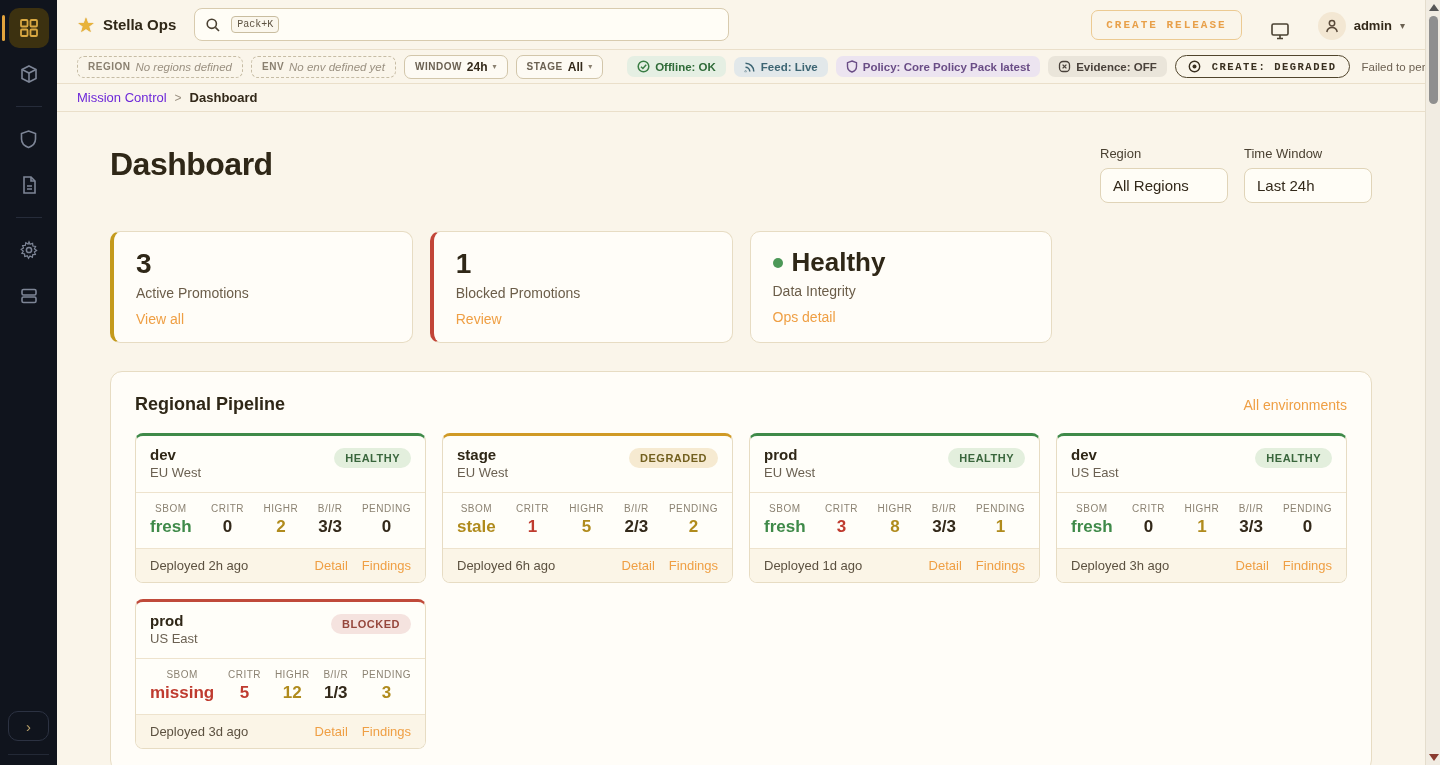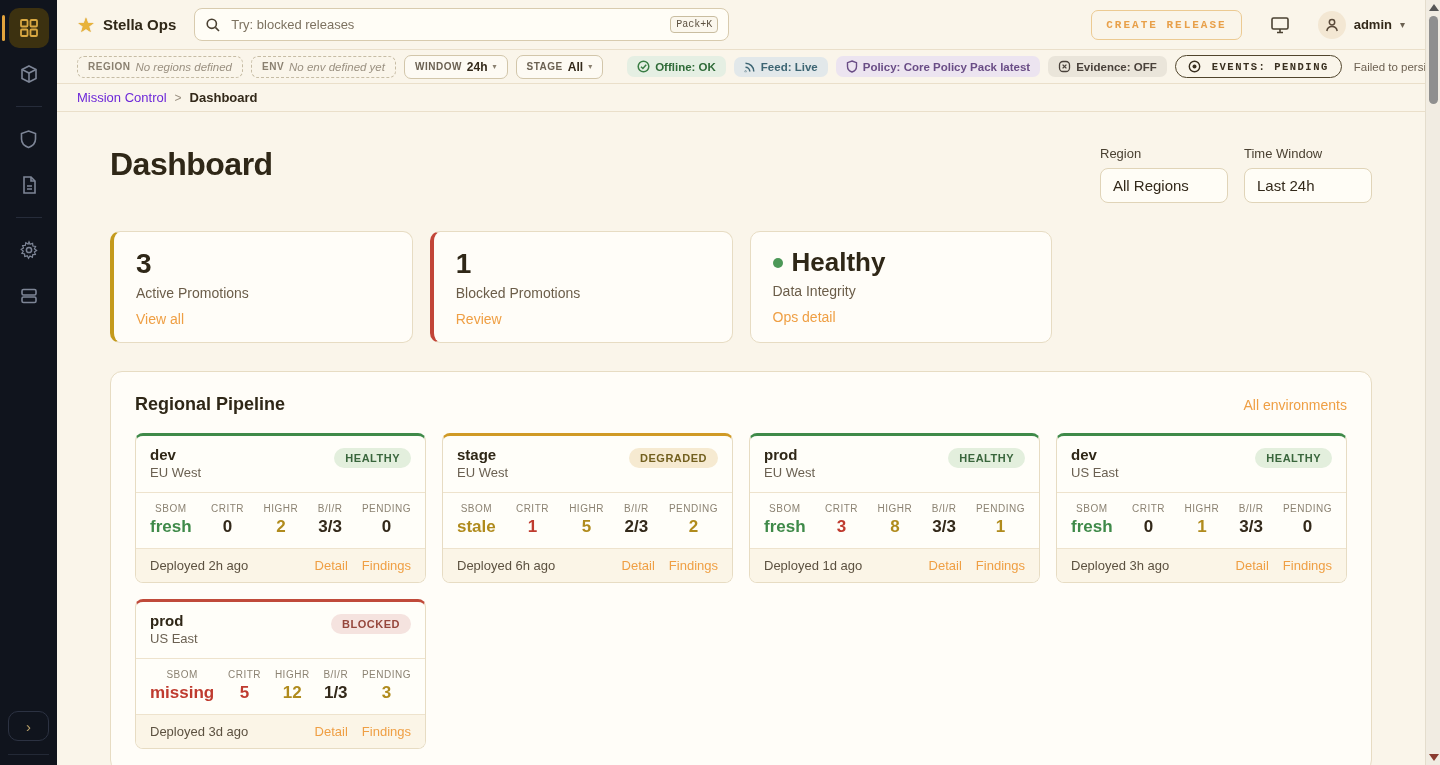--- a/index.html
+++ b/index.html
@@ -22,21 +22,21 @@
   
   .tophdr { height:50px; display:flex; align-items:center; padding:0 20px; border-bottom:1px solid #eadfca; flex:none; }
   .brand { display:flex; align-items:center; gap:8px; }
   .brand .logo { color:#e8b33a; font-size:20px; line-height:1; text-shadow:0 0 1px #c98f1e; }
   .brand .name { font-size:15px; font-weight:700; color:#2f2717; }
   .searchbar { margin-left:18px; width:535px; height:33px; border:1px solid #d8cbae; border-radius:8px; background:#fffdf6; display:flex; align-items:center; padding:0 10px; gap:10px; }
   .searchbar svg { flex:none; }
   .searchbar input { flex:1; border:none; outline:none; background:transparent; font-size:13px; color:#33291a; font-family:"Liberation Sans", sans-serif; }
   .searchbar input::placeholder { color:#7d7260; }
   .kbd { font-family:"Liberation Mono", monospace; font-size:10px; color:#5c5140; border:1px solid #c9bda0; border-radius:4px; padding:2px 5px; background:#fbf7ed; }
-  .hdr-right { margin-left:auto; display:flex; align-items:center; gap:28px; }
+  .hdr-right { margin-left:auto; display:flex; align-items:flex-end; gap:28px; }
   .btn-create { font-family:"Liberation Mono", monospace; font-size:11px; font-weight:700; letter-spacing:2px; color:#e8a04a; border:1px solid #ecca92; border-radius:7px; background:transparent; padding:8px 14px; cursor:pointer; }
   .icon-btn { background:none; border:none; color:#4a4132; cursor:pointer; display:flex; align-items:center; }
   .userchip { display:flex; align-items:center; gap:8px; cursor:pointer; }
   .avatar { width:28px; height:28px; border-radius:50%; background:#f3e7d3; display:flex; align-items:center; justify-content:center; color:#5a4a3a; }
   .username { font-size:13px; font-weight:700; color:#33291a; }
   .chev { color:#6b6152; font-size:10px; }
 
   
   .statusbar { height:34px; display:flex; align-items:center; padding:0 20px; gap:8px; border-bottom:1px solid #eadfca; font-size:11px; flex:none; white-space:nowrap; }
   .pill { display:flex; align-items:center; gap:5px; border-radius:7px; padding:4px 10px; }
@@ -188,21 +188,20 @@
       <span class="logo">★</span>
       <span class="name">Stella Ops</span>
     </div>
     <div class="searchbar">
       <span>
         <svg width="16" height="16" viewBox="0 0 16 16" fill="none" stroke="#4a4132" stroke-width="1.6">
             <circle cx="6.8" cy="6.8" r="4.6"></circle>
             <path d="M10.4 10.4 L14 14"></path>
           </svg>
       </span>
-      <input type="text" placeholder="Try: blocked releases" style="">
       <span class="kbd">Pack+K</span>
     </div>
     <div class="hdr-right">
       <button class="btn-create">CREATE RELEASE</button>
       <button class="icon-btn">
         <span>
           <svg width="20" height="18" viewBox="0 0 20 18" fill="none" stroke="#4a4132" stroke-width="1.6">
               <rect x="2" y="2" width="16" height="11" rx="1.5"></rect>
               <path d="M7 16.5 H13 M10 13 V16.5"></path>
             </svg>
@@ -277,21 +276,21 @@
       </span>
       <span>Evidence: OFF</span>
     </div>
     <div class="pill pill-events">
       <span style="margin-right:6px;">
         <svg width="13" height="13" viewBox="0 0 13 13" fill="none">
             <circle cx="6.5" cy="6.5" r="5.2" stroke="#3a3020" stroke-width="1.4"></circle>
             <circle cx="6.5" cy="6.5" r="2" fill="#3a3020"></circle>
           </svg>
       </span>
-      <span>EVENTS: PENDING</span>
+      <span>CREATE: DEGRADED</span>
     </div>
     <span class="alert-text">Failed to persist global context preferences.</span>
   </div>
 
   <div class="breadcrumb">
     <span class="bc-parent">Mission Control</span>
     <span class="bc-sep">&gt;</span>
     <span class="bc-current">Dashboard</span>
   </div>
 

